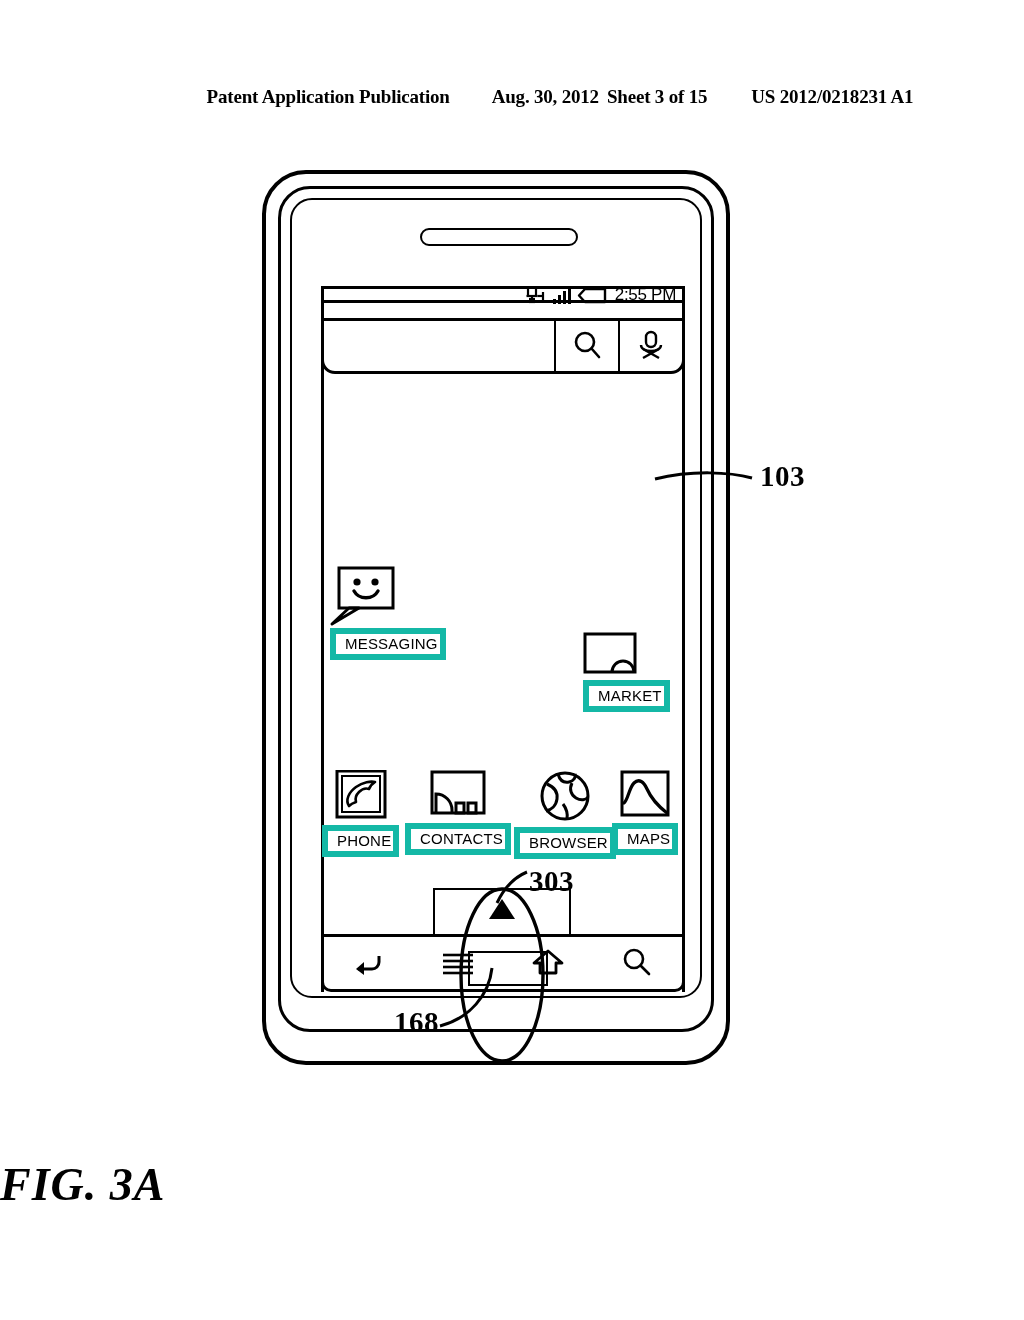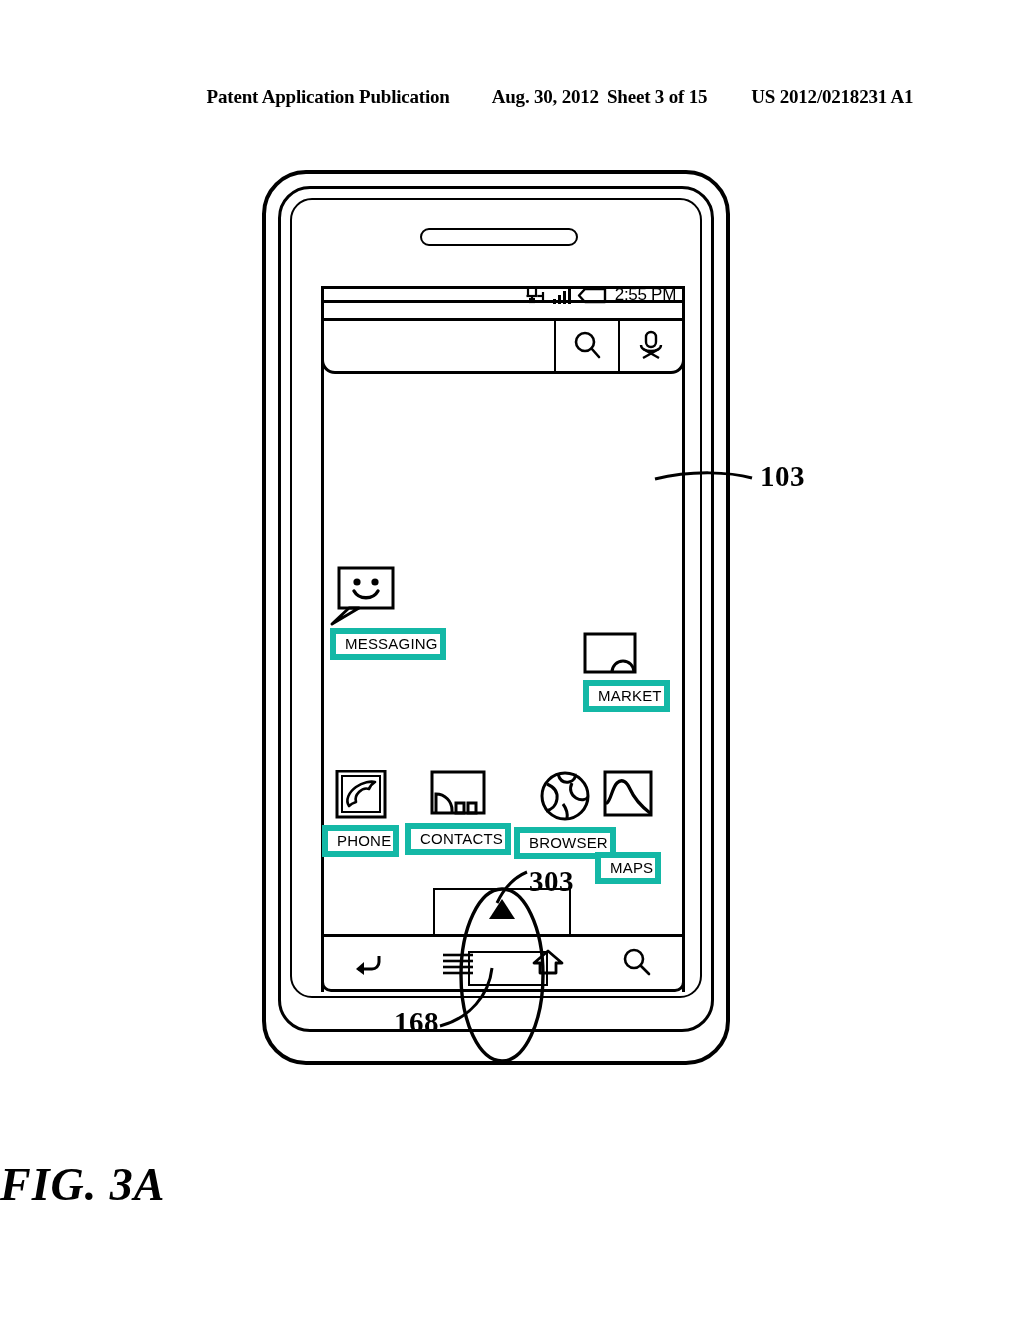--- a/index.html
+++ b/index.html
@@ -181,21 +181,21 @@
 
   #app-messaging { left: 327px; top: 566px; align-items: flex-start; }
   #app-messaging .app-label { margin-left: 3px; }
   #app-market    { left: 583px; top: 632px; align-items: flex-start; }
   #app-market .app-label { margin-left: 0px; }
 
   .dock-app { top: 770px; }
   #app-phone    { left: 322px; }
   #app-contacts { left: 405px; }
   #app-browser  { left: 514px; }
-  #app-maps     { left: 595px; gap: 29px; }
+  #app-maps     { left: 612px; }
   .dock-app .app-label { margin-top: 5px; }
 
   
   .drawer-handle {
     position: absolute;
     left: 433px;
     top: 888px;
     width: 138px;
     height: 48px;
     border: 2px solid #000;

